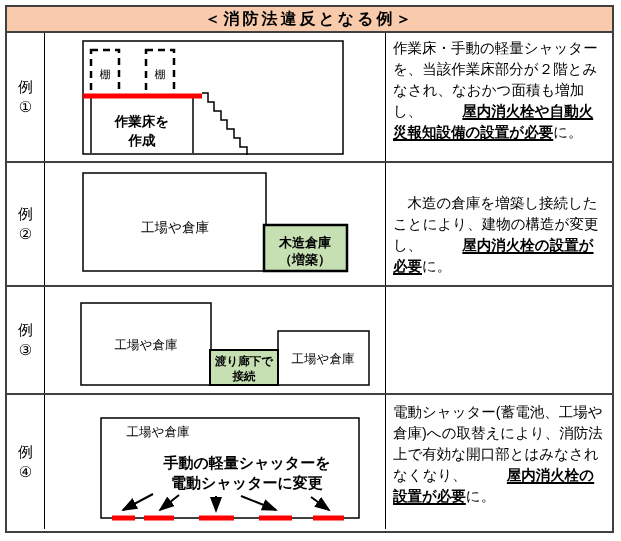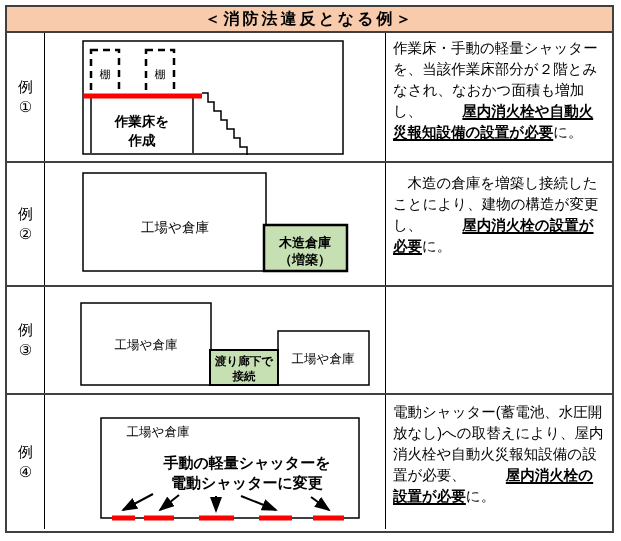--- a/index.html
+++ b/index.html
@@ -32,21 +32,21 @@
     display:flex;flex-direction:column;align-items:center;justify-content:center;
     font-size:15px;line-height:1.35;color:#000;
   }
   .cell-diagram{
     width:341px;flex:0 0 341px;border-right:1.5px solid #000;
     position:relative;overflow:hidden;
   }
   .cell-text{
     flex:1;padding:5px 6px 0 7px;font-size:14.5px;line-height:1.45;color:#000;
   }
-  .r2 .cell-text{padding-top:10px;}
+  .r2 .cell-text{padding-top:30px;}
   .r3 .cell-text{padding-top:8px;}
   .r4 .cell-text{padding-top:7px;}
   .emph{font-weight:bold;text-decoration:underline;text-decoration-thickness:1.5px;text-underline-offset:2px;margin-left:40px;}
   svg{display:block;}
   svg text{font-family:"Liberation Sans",sans-serif;fill:#000;}
   .b{font-weight:bold;}
   .ln{stroke:#000;stroke-width:1.5;fill:none;}
   .box{stroke:#000;stroke-width:1.5;fill:#fff;}
   .dash{stroke:#000;stroke-width:2.5;fill:#fff;stroke-dasharray:7 5;}
   .green{fill:var(--green-bg);stroke:#000;stroke-width:2.5;}
@@ -148,17 +148,17 @@
         <line class="arrow" marker-end="url(#ah)" x1="196" y1="101" x2="231" y2="115"></line>
         <line class="arrow" marker-end="url(#ah)" x1="266" y1="102" x2="284" y2="115"></line>
         <rect class="redbar" x="67" y="120.5" width="23" height="5"></rect>
         <rect class="redbar" x="99" y="120.5" width="30" height="5"></rect>
         <rect class="redbar" x="154" y="120.5" width="35" height="5"></rect>
         <rect class="redbar" x="214" y="120.5" width="33" height="5"></rect>
         <rect class="redbar" x="268" y="120.5" width="31" height="5"></rect>
       </svg>
     </div>
     <div class="cell-text">
-      <span>電動シャッター(蓄電池、水圧開放なし)への取替えにより、屋内消火栓や自動火災報知設備の設置が必要、</span><span class="emph">屋内消火栓の設置が必要</span><span>に。</span>
+      <span>電動シャッター(蓄電池、工場や倉庫)への取替えにより、消防法上で有効な開口部とはみなされなくなり、</span><span class="emph">屋内消火栓の設置が必要</span><span>に。</span>
     </div>
   </div>
 
 </div>
 
 </body></html>

